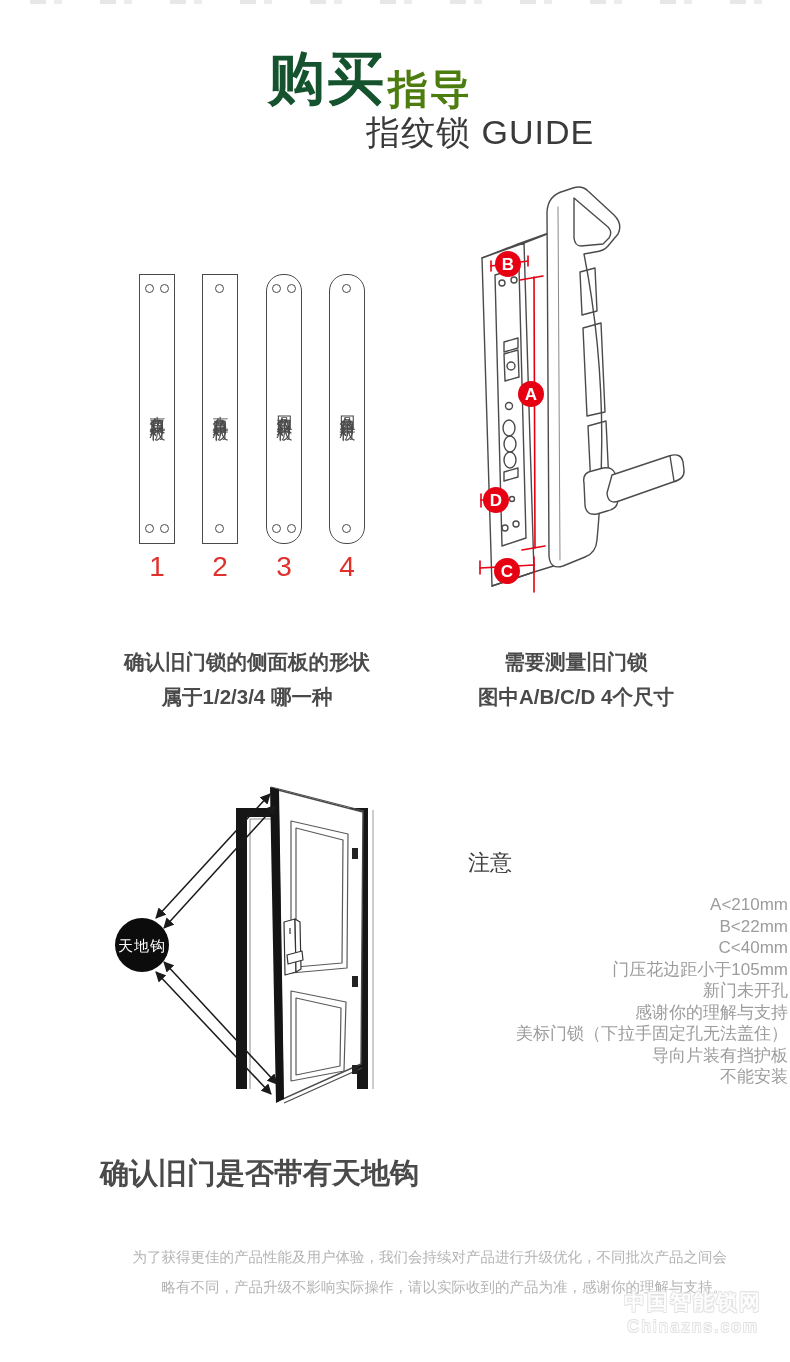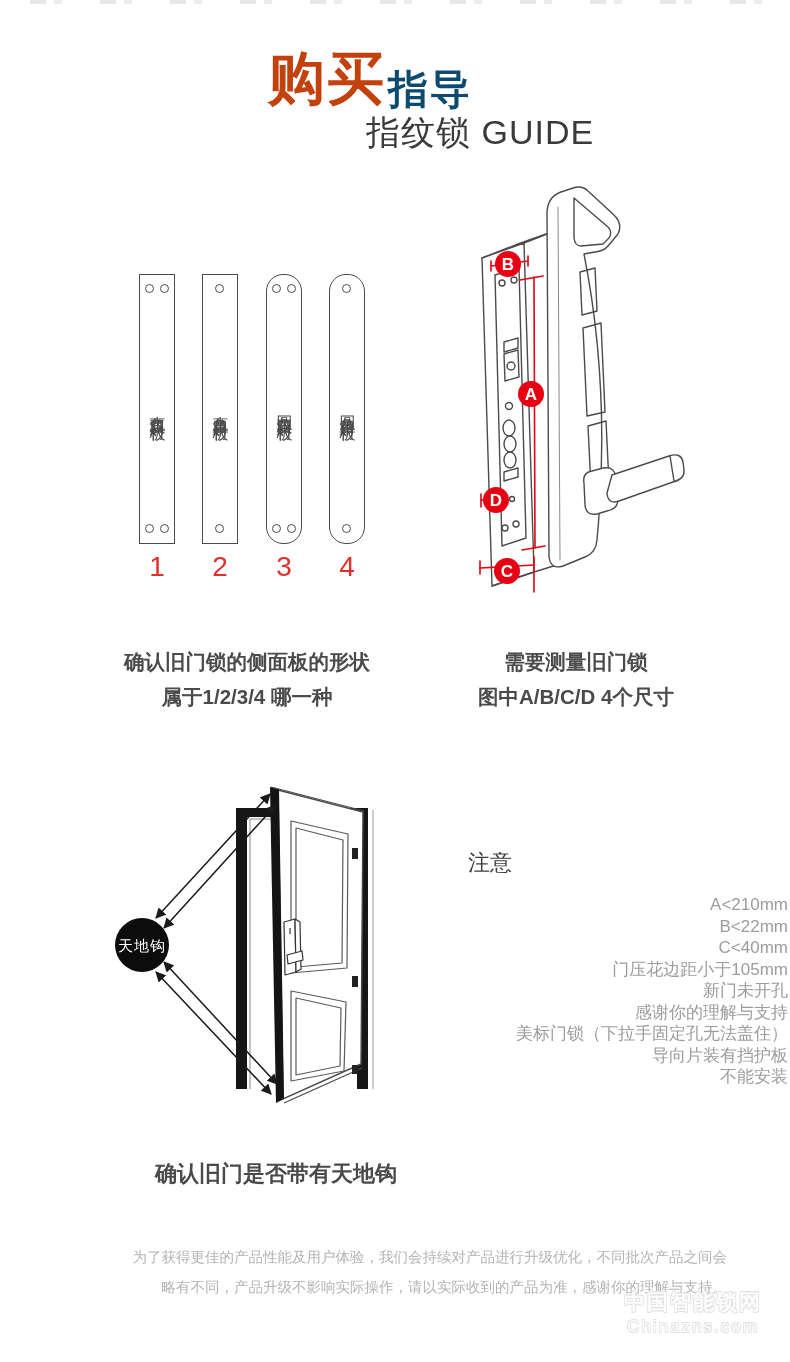--- a/index.html
+++ b/index.html
@@ -3,37 +3,37 @@
 <meta charset="utf-8">
 <style>
   html,body{margin:0;padding:0;background:#fff;}
   #stage{position:relative;width:790px;height:1362px;background:#fff;overflow:hidden;
          font-family:"Liberation Sans","DejaVu Sans",sans-serif;}
   .abs{position:absolute;}
   
   #top-strip{top:0;left:30px;width:740px;height:4px;
     background:repeating-linear-gradient(90deg,#e7e7e7 0 16px,#fff 16px 24px,#ececec 24px 32px,#fff 32px 70px);}
   
-  #title-big{top:50px;left:268px;font-size:57px;font-weight:bold;color:#c2410c;line-height:1;letter-spacing:2px;}
-  #title-small{top:69px;left:388px;font-size:40px;font-weight:600;color:#0c4a6e;line-height:1;letter-spacing:2px;}
+  #title-big{top:50px;left:268px;font-size:57px;font-weight:bold;color:#14532d;line-height:1;letter-spacing:2px;}
+  #title-small{top:69px;left:388px;font-size:40px;font-weight:600;color:#4d7c0f;line-height:1;letter-spacing:2px;}
   #subtitle{top:110px;left:366px;font-size:34px;color:#3a3a3a;letter-spacing:1px;}
   
   .plate{position:absolute;top:274px;width:36px;height:270px;border:1.5px solid #4a4a4a;
          background:#fff;box-sizing:border-box;}
   .plate.rounded{border-radius:17px;}
   .hole{position:absolute;width:9px;height:9px;border:1.5px solid #4a4a4a;border-radius:50%;box-sizing:border-box;}
   .vlabel{position:absolute;top:50%;left:50%;transform:translate(-50%,-50%);
           writing-mode:vertical-rl;text-orientation:upright;font-size:16px;color:#4a4a4a;
           letter-spacing:2px;white-space:nowrap;}
   .pnum{position:absolute;top:551px;width:36px;text-align:center;font-size:28px;color:#e0302b;}
   
   .caption{position:absolute;text-align:center;font-size:20.5px;color:#4a4a4a;line-height:35px;white-space:nowrap;font-weight:bold;}
   #caption-plates{top:644px;left:97px;width:300px;}
   #caption-measure{top:644px;left:460px;width:232px;}
-  #caption-hook{top:1156px;left:126px;width:300px;font-size:22px;}
+  #caption-hook{top:1156px;left:100px;width:300px;font-size:29px;}
   
   #notice{top:848px;left:468px;width:320px;}
   #notice-heading{font-size:22px;color:#3d3d3d;margin:0 0 16px 0;font-weight:400;}
   .notice-item{font-size:17px;color:#9c9c9c;line-height:21.5px;white-space:nowrap;text-align:right;}
   
   #footer{top:1243px;left:107px;width:620px;font-size:14.5px;color:#b4b4b4;line-height:29.5px;white-space:nowrap;text-align:right;}
   
   #watermark{top:1287px;left:603px;width:180px;text-align:center;color:#fdfdfd;
     text-shadow:0.7px 0.7px 0 #e2e2e2,-0.7px -0.7px 0 #e2e2e2,0.7px -0.7px 0 #e2e2e2,-0.7px 0.7px 0 #e2e2e2;}
   #watermark-cn{font-size:21px;font-weight:bold;letter-spacing:2px;line-height:30px;}

